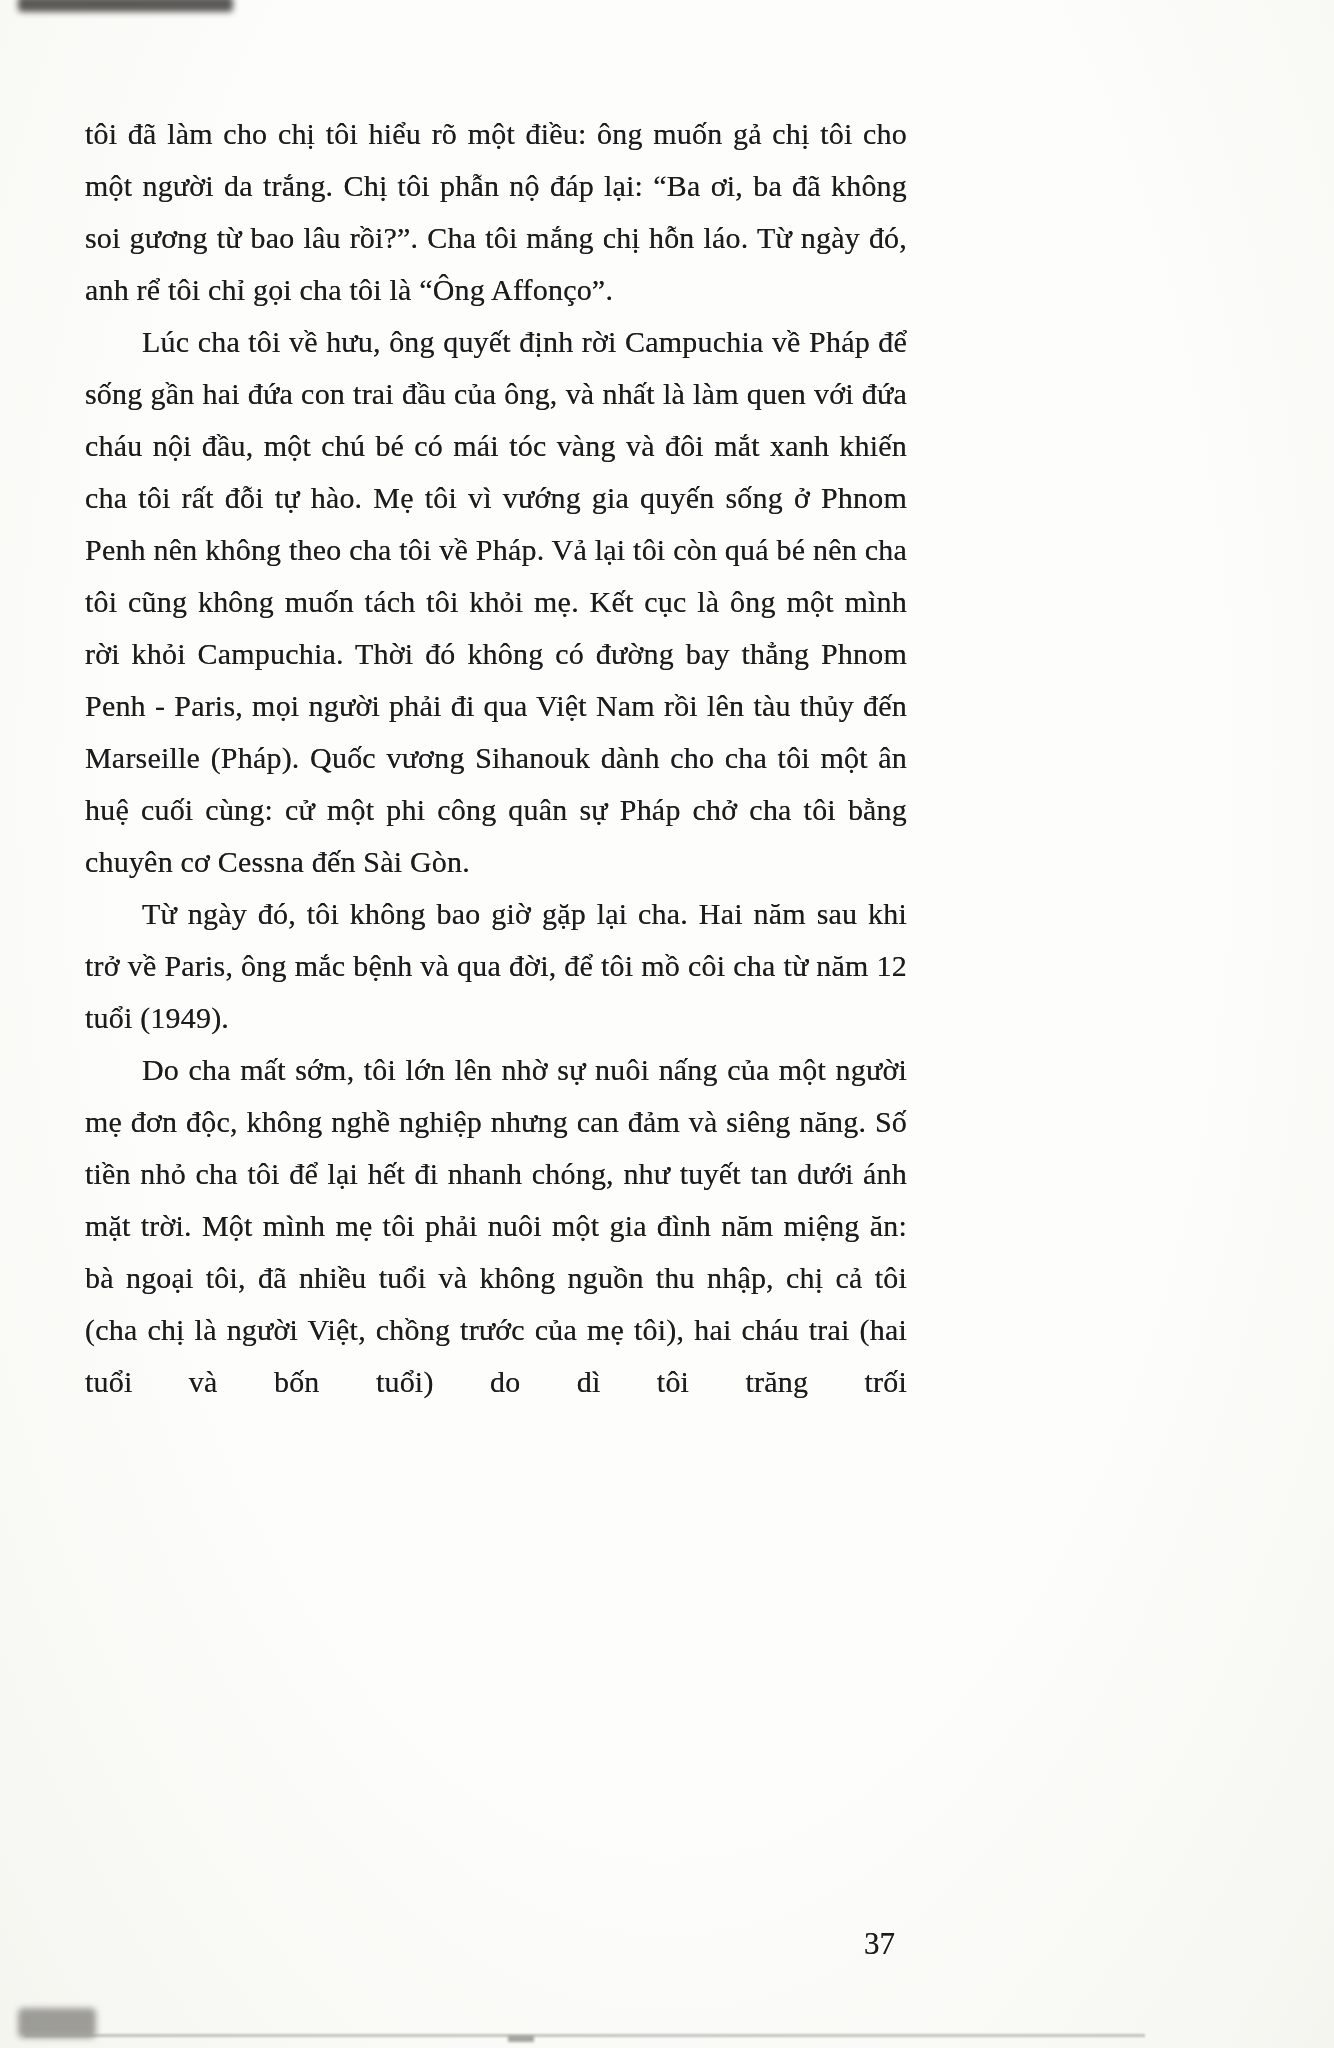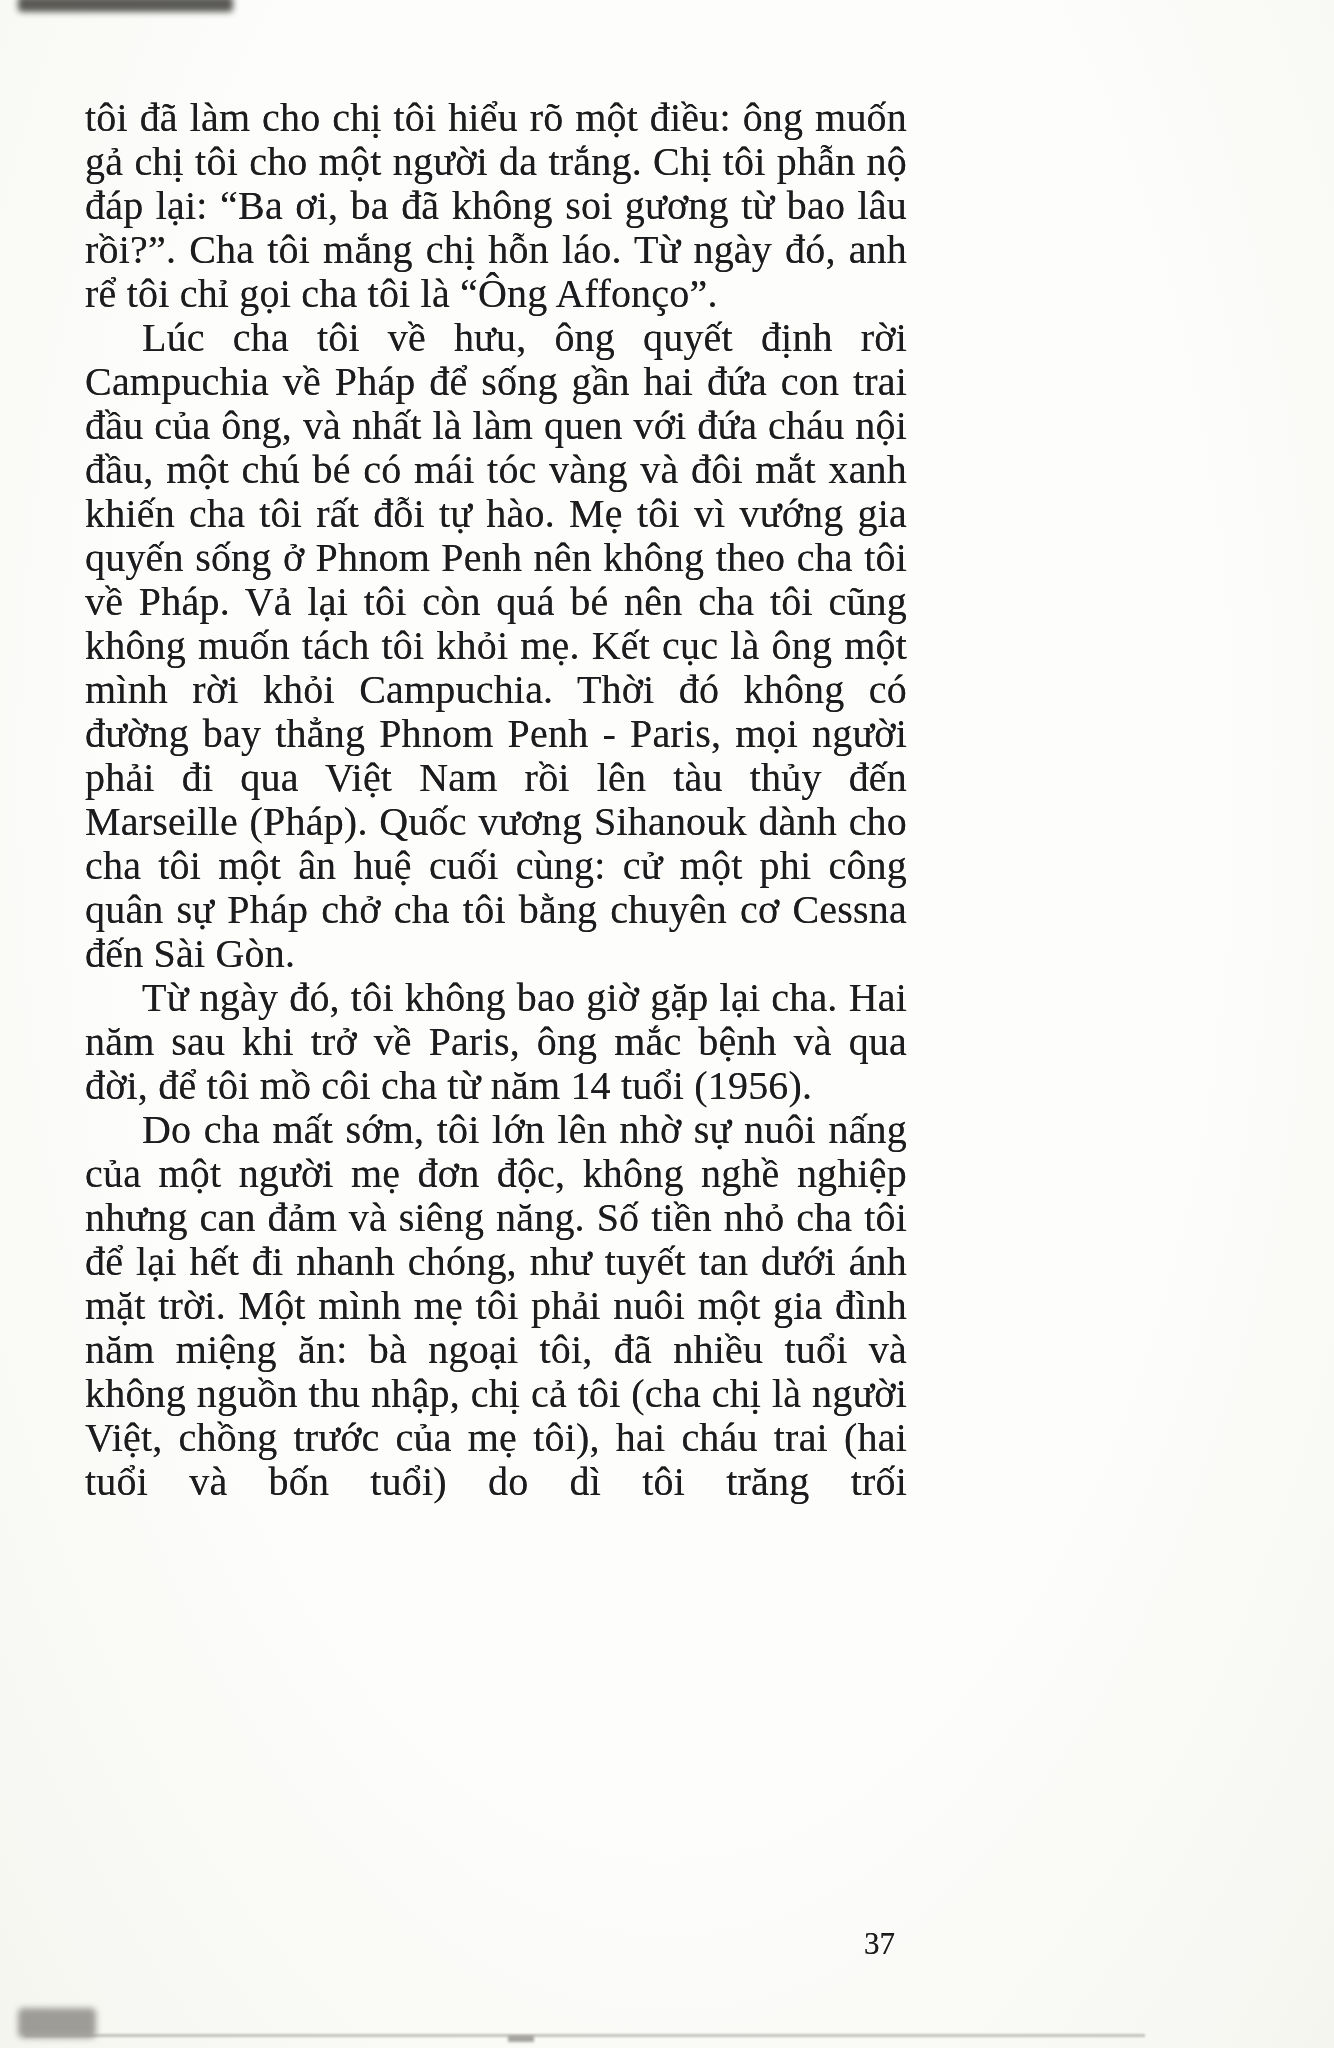--- a/index.html
+++ b/index.html
@@ -15,24 +15,24 @@
     font-family: "Liberation Serif", serif;
   }
   .page-surface {
     position: absolute;
     inset: 0;
     background: radial-gradient(ellipse at 50% 38%, #fdfdfc 55%, #f5f5f0 100%);
   }
   .text-block {
     position: absolute;
     left: 85px;
-    top: 96px;
+    top: 108px;
     width: 822px;
-    font-size: 40px;
-    line-height: 44px;
+    font-size: 30px;
+    line-height: 52px;
     color: #1c1c1e;
     text-align: justify;
     letter-spacing: 0.2px;
     text-shadow: 0 0 0.6px rgba(25,25,25,0.75);
   }
   .para {
     margin: 0;
     text-indent: 57px;
   }
   .para.no-indent {
@@ -98,21 +98,21 @@
 </head>
 <body>
 
 <div class="page-surface">
 
   <div class="artifact-top-smudge"></div>
 
   <div class="text-block">
     <p class="para no-indent">tôi đã làm cho chị tôi hiểu rõ một điều: ông muốn gả chị tôi cho một người da trắng. Chị tôi phẫn nộ đáp lại: “Ba ơi, ba đã không soi gương từ bao lâu rồi?”. Cha tôi mắng chị hỗn láo. Từ ngày đó, anh rể tôi chỉ gọi cha tôi là “Ông Affonço”.</p>
     <p class="para">Lúc cha tôi về hưu, ông quyết định rời Campuchia về Pháp để sống gần hai đứa con trai đầu của ông, và nhất là làm quen với đứa cháu nội đầu, một chú bé có mái tóc vàng và đôi mắt xanh khiến cha tôi rất đỗi tự hào. Mẹ tôi vì vướng gia quyến sống ở Phnom Penh nên không theo cha tôi về Pháp. Vả lại tôi còn quá bé nên cha tôi cũng không muốn tách tôi khỏi mẹ. Kết cục là ông một mình rời khỏi Campuchia. Thời đó không có đường bay thẳng Phnom Penh - Paris, mọi người phải đi qua Việt Nam rồi lên tàu thủy đến Marseille (Pháp). Quốc vương Sihanouk dành cho cha tôi một ân huệ cuối cùng: cử một phi công quân sự Pháp chở cha tôi bằng chuyên cơ Cessna đến Sài Gòn.</p>
-    <p class="para">Từ ngày đó, tôi không bao giờ gặp lại cha. Hai năm sau khi trở về Paris, ông mắc bệnh và qua đời, để tôi mồ côi cha từ năm 14 tuổi (1956).</p>
+    <p class="para">Từ ngày đó, tôi không bao giờ gặp lại cha. Hai năm sau khi trở về Paris, ông mắc bệnh và qua đời, để tôi mồ côi cha từ năm 12 tuổi (1949).</p>
     <p class="para continues">Do cha mất sớm, tôi lớn lên nhờ sự nuôi nấng của một người mẹ đơn độc, không nghề nghiệp nhưng can đảm và siêng năng. Số tiền nhỏ cha tôi để lại hết đi nhanh chóng, như tuyết tan dưới ánh mặt trời. Một mình mẹ tôi phải nuôi một gia đình năm miệng ăn: bà ngoại tôi, đã nhiều tuổi và không nguồn thu nhập, chị cả tôi (cha chị là người Việt, chồng trước của mẹ tôi), hai cháu trai (hai tuổi và bốn tuổi) do dì tôi trăng trối</p>
   </div>
 
   <div class="page-number">37</div>
 
   <div class="artifact-bottom-mark"></div>
   <div class="artifact-bottom-line"></div>
   <div class="artifact-bottom-dot"></div>
 
 </div>

